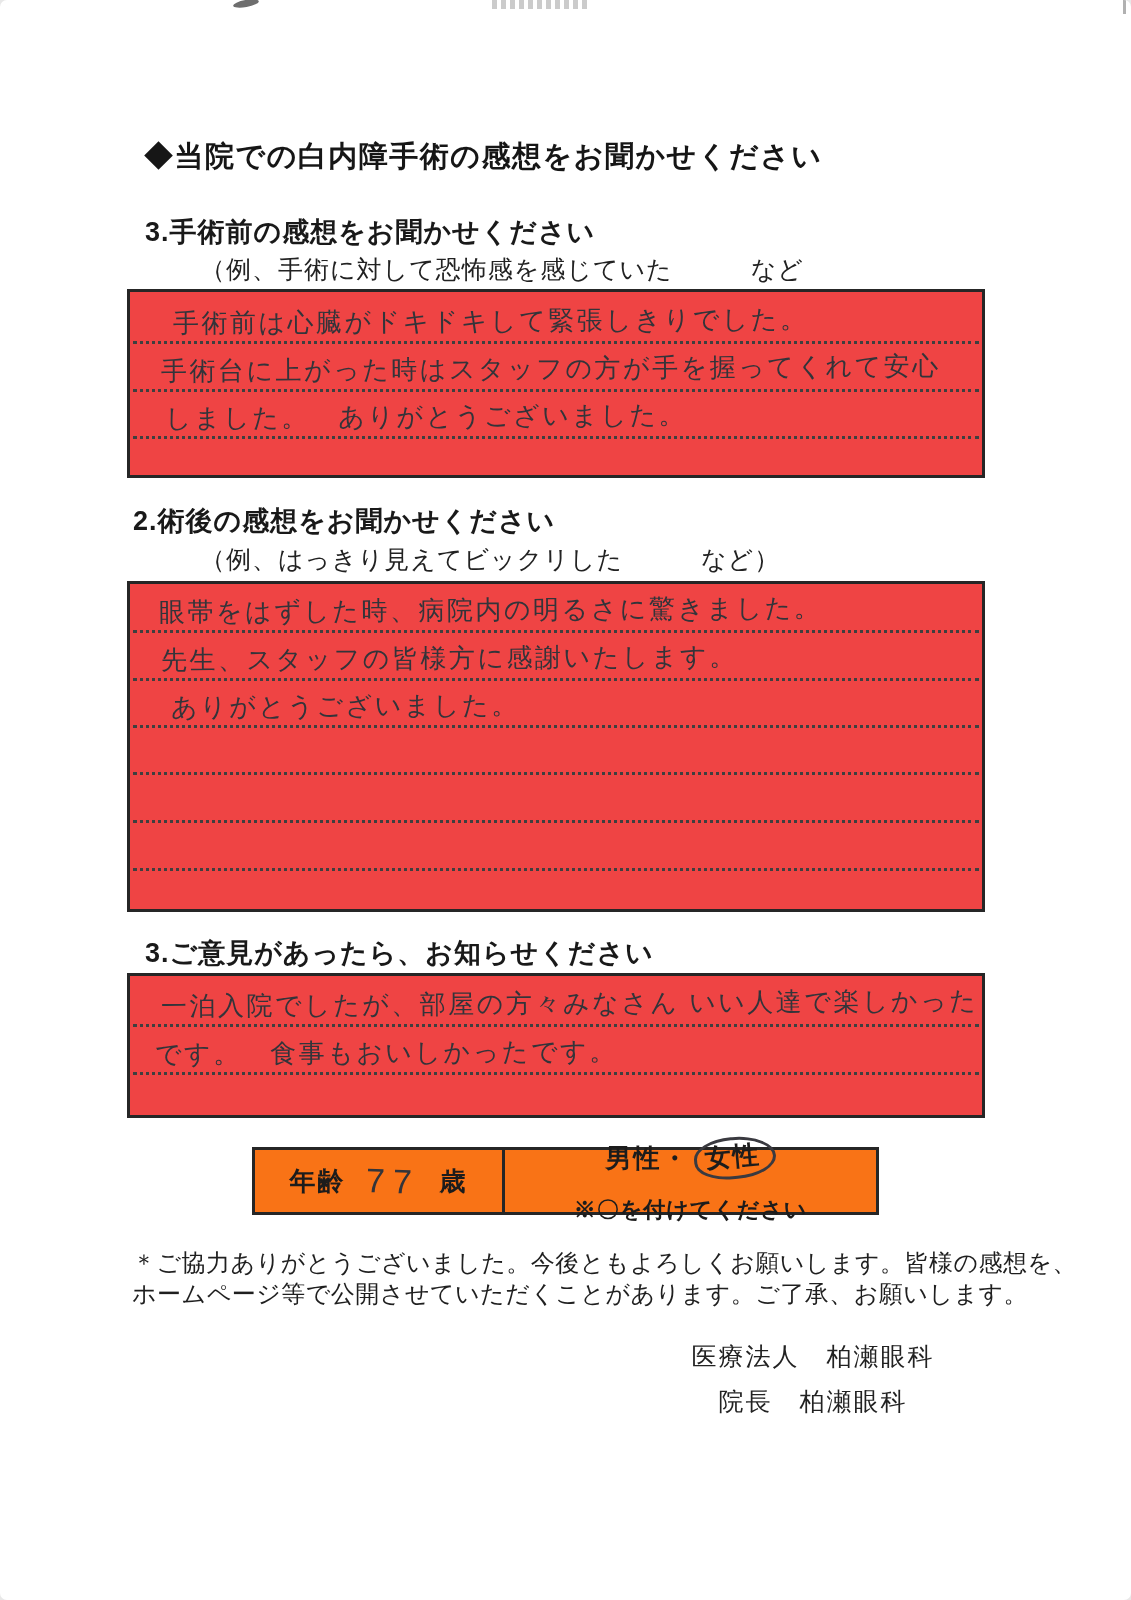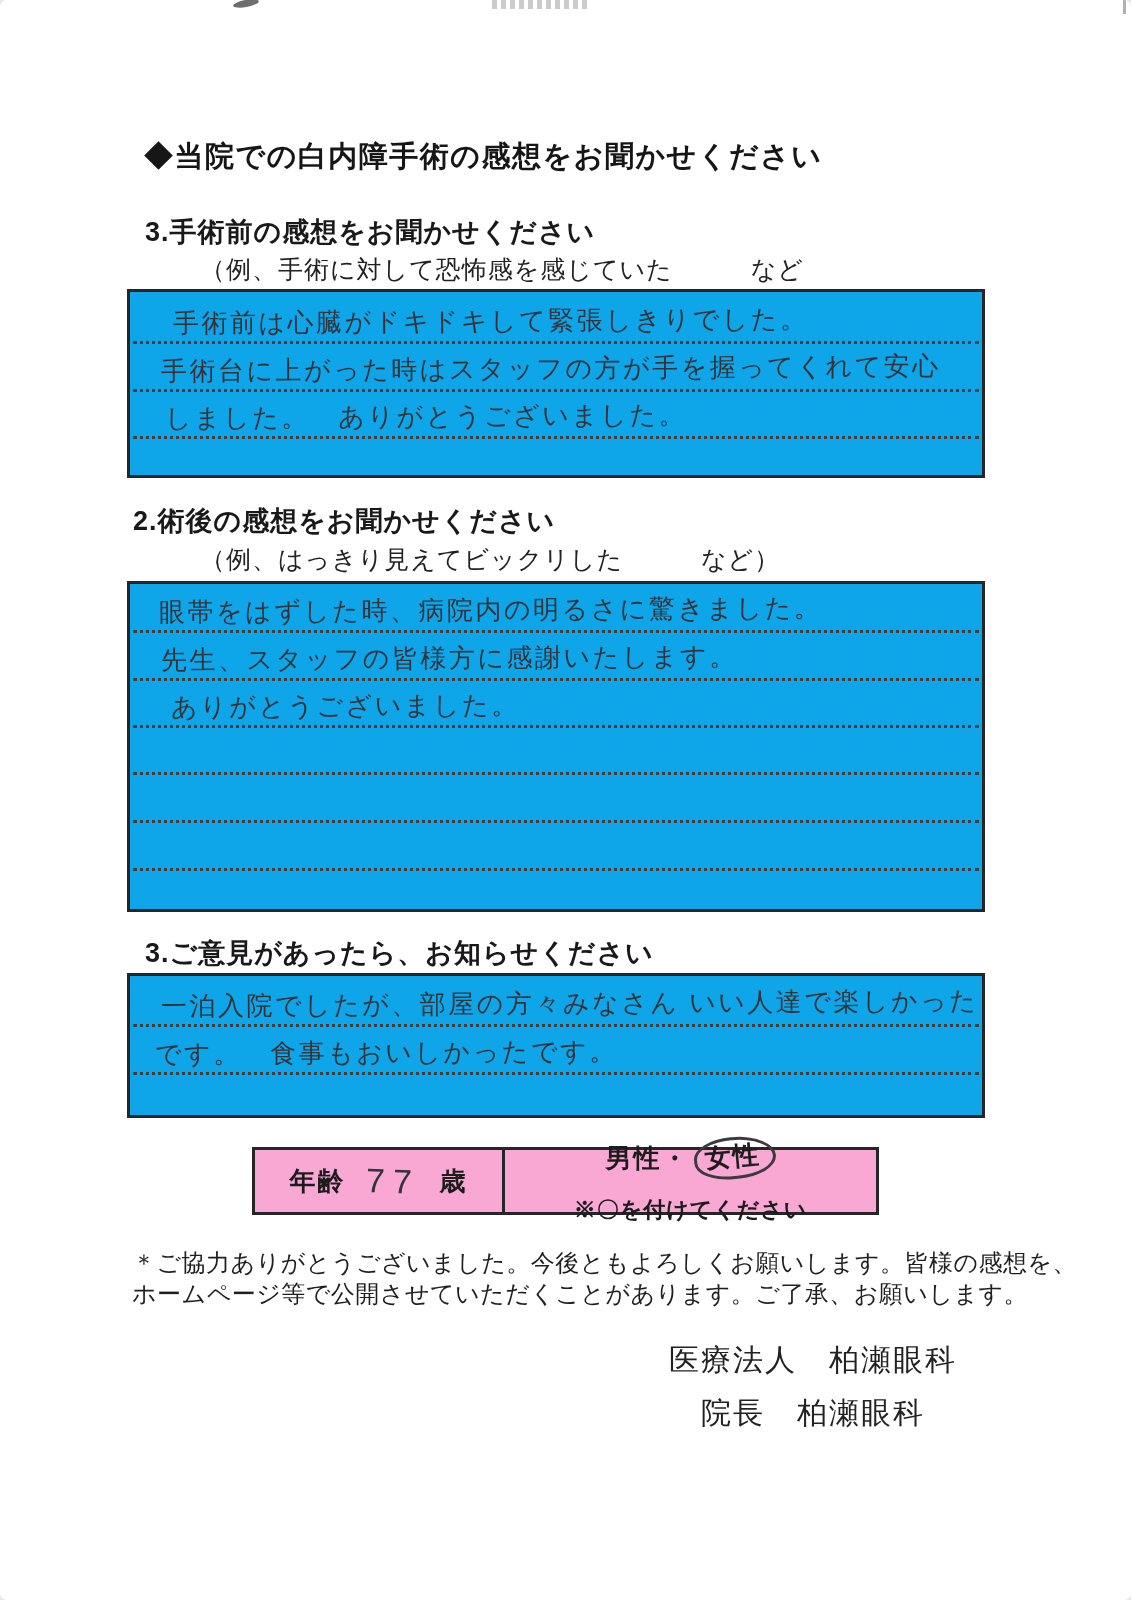--- a/index.html
+++ b/index.html
@@ -7,57 +7,57 @@
     position:relative; width:1131px; height:1600px; margin:0 auto;
     background:#ffffff; overflow:hidden;
     font-family:"Liberation Sans", sans-serif; color:#1c1c1c;border-radius:7px;
   }
   .abs { position:absolute; }
   .title { font-size:29px; font-weight:700; letter-spacing:1.5px; color:#161616; white-space:nowrap; }
   .qheading { font-size:27px; font-weight:700; letter-spacing:1px; color:#191919; white-space:nowrap; }
   .qexample { font-size:25px; font-weight:400; letter-spacing:1px; color:#222; white-space:nowrap;margin-left:28px; }
 
   .answer-box {
-    border:3px solid #262626; background:#0ea5e9; box-sizing:border-box;
+    border:3px solid #262626; background:#ef4444; box-sizing:border-box;
     display:flex; flex-direction:column;
   }
   .rule { position:relative; border-bottom:3px dotted #3f3f3f; margin:0 3px; }
   .rule.blank { border-bottom:none; flex:1; }
 
   .hand {
     color:#33343a; letter-spacing:2.5px; white-space:nowrap;
     font-family:"Liberation Sans", sans-serif;
   }
   .hand-line { position:absolute; bottom:0px; font-size:26px; transform:rotate(-0.4deg); transform-origin:left bottom; }
 
   .note { font-size:24px; letter-spacing:0.5px; color:#1f1f1f; white-space:nowrap; }
 
   .profile-table {
-    border:3px solid #262626; box-sizing:border-box; display:flex; background:#f9a8d4;text-align:right;
+    border:3px solid #262626; box-sizing:border-box; display:flex; background:#f97316;text-align:right;
   }
   .cell-age {
     width:250px; border-right:3px solid #262626; box-sizing:border-box;
     display:flex; align-items:center; justify-content:center; gap:20px;
   }
   .cell-gender {
     flex:1; display:flex; flex-direction:column; align-items:center; justify-content:center;
     padding:2px 0;
   }
   .gender-line { font-size:26px; font-weight:600; letter-spacing:2px; display:flex; align-items:center; }
   .gender-note { font-size:22px; font-weight:600; letter-spacing:1px; margin-top:16px; }
   .label-printed { font-size:26px; font-weight:600; letter-spacing:2px; }
   .age-hand { font-size:34px; letter-spacing:8px; transform:rotate(2deg); }
 
   .circle-annot {
     display:inline-block; border:3px solid #3a3a40; border-radius:50% 55% 52% 48%;
     padding:2px 12px 4px 8px; transform:rotate(-5deg); margin-left:4px; line-height:1.15;
   }
 
   .signature { text-align:center; }
-  .sig-line { font-size:30px; letter-spacing:2px; color:#222; white-space:nowrap;text-align:center; }
+  .sig-line { font-size:25px; letter-spacing:2px; color:#222; white-space:nowrap;text-align:center; }
 
   
   .artifact-dark {
     left:233px; top:0; width:26px; height:7px; background:#4a4a4a;
     border-radius:50%; transform:rotate(-10deg); opacity:.8;
   }
   .artifact-faint {
     left:492px; top:0; width:95px; height:9px; opacity:.45; filter:blur(.7px);
     background:repeating-linear-gradient(90deg,#8d8d8d 0 5px, transparent 5px 9px);
   }

